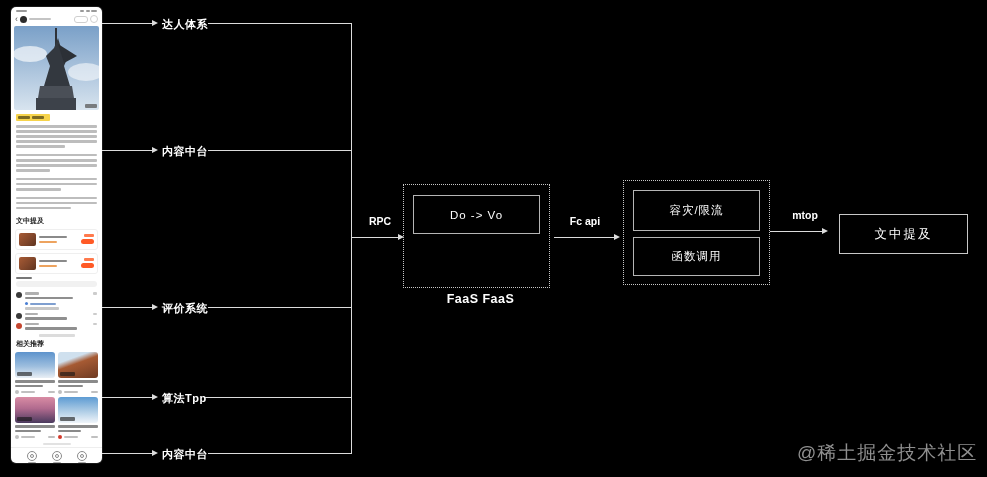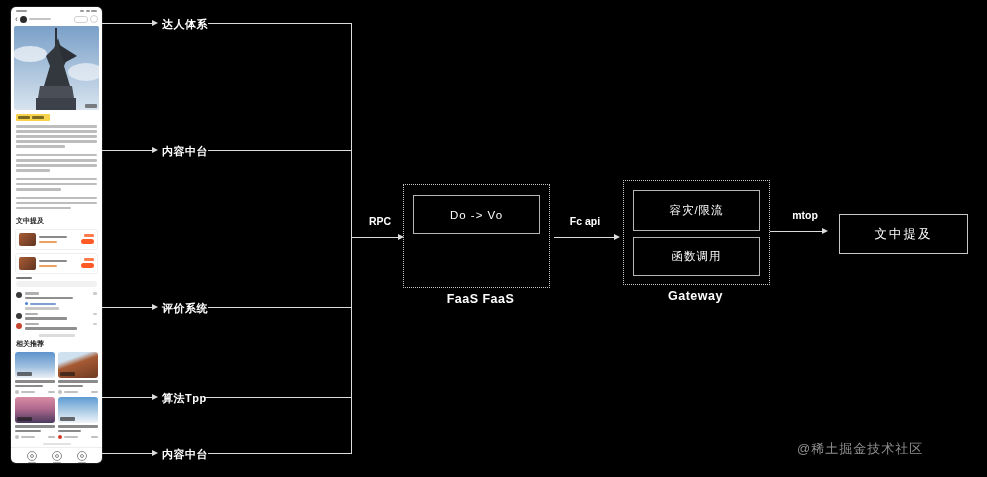--- a/index.html
+++ b/index.html
@@ -16,21 +16,21 @@
   .elabel{position:absolute;color:#fff;font-weight:bold;font-size:10.5px;
           text-align:center;white-space:nowrap;}
   .dotbox{position:absolute;border:1px dotted #c8c8c8;}
   .ibox{position:absolute;left:9px;right:9px;border:1px solid #b5b5b5;color:#fff;
         display:flex;align-items:center;justify-content:center;font-size:11.5px;
         letter-spacing:1px;}
   .gtitle{position:absolute;text-align:center;color:#fff;font-weight:bold;
           font-size:12.5px;letter-spacing:.5px;}
   .solidbox{position:absolute;border:1px solid #c8c8c8;color:#fff;display:flex;
             align-items:center;justify-content:center;font-size:12.5px;letter-spacing:2px;}
-  .watermark{position:absolute;color:#8f8f8f;font-size:13px;letter-spacing:1px;}
+  .watermark{position:absolute;color:#8f8f8f;font-size:19px;letter-spacing:1px;}
 
   
   .phone{position:absolute;left:11px;top:7px;width:91px;height:456px;background:#fff;
          border-radius:5px;overflow:hidden;box-shadow:0 0 0 1px #1a1a1a;}
   .sk{background:#c4c4c4;border-radius:1px;height:2.5px;}
   .p-status{display:flex;justify-content:space-between;align-items:center;padding:3px 5px 1px;}
   .p-status .sk{background:#9a9a9a;height:2px;}
   .p-status-r{display:flex;gap:1.5px;}
   .p-nav{display:flex;align-items:center;gap:2px;padding:2px 4px 2px;}
   .back{color:#555;font-size:9px;line-height:7px;}
@@ -331,21 +331,20 @@
   <div class="gtitle" style="left:408px;top:292px;width:145px">FaaS FaaS</div>
 
   <div class="elabel" style="left:560px;top:215px;width:50px">Fc api</div>
   <div class="hl" style="left:554px;top:237px;width:60px"></div>
   <div class="ah" style="left:614px;top:234px"></div>
 
   <div class="dotbox" style="left:623px;top:180px;width:145px;height:103px">
     <div class="ibox" style="top:56px;height:37px">函数调用</div>
     <div class="ibox" style="top:9px;height:39px">容灾/限流</div>
   </div>
-  <div class="gtitle" style="left:623px;top:289px;width:145px">Gateway</div>
 
   <div class="elabel" style="left:780px;top:209px;width:50px">mtop</div>
   <div class="hl" style="left:770px;top:231px;width:52px"></div>
   <div class="ah" style="left:822px;top:228px"></div>
 
   <div class="solidbox" style="left:839px;top:214px;width:127px;height:38px">文中提及</div>
 
   <div class="watermark" style="left:797px;top:440px">@稀土掘金技术社区</div>
 
 </div>

